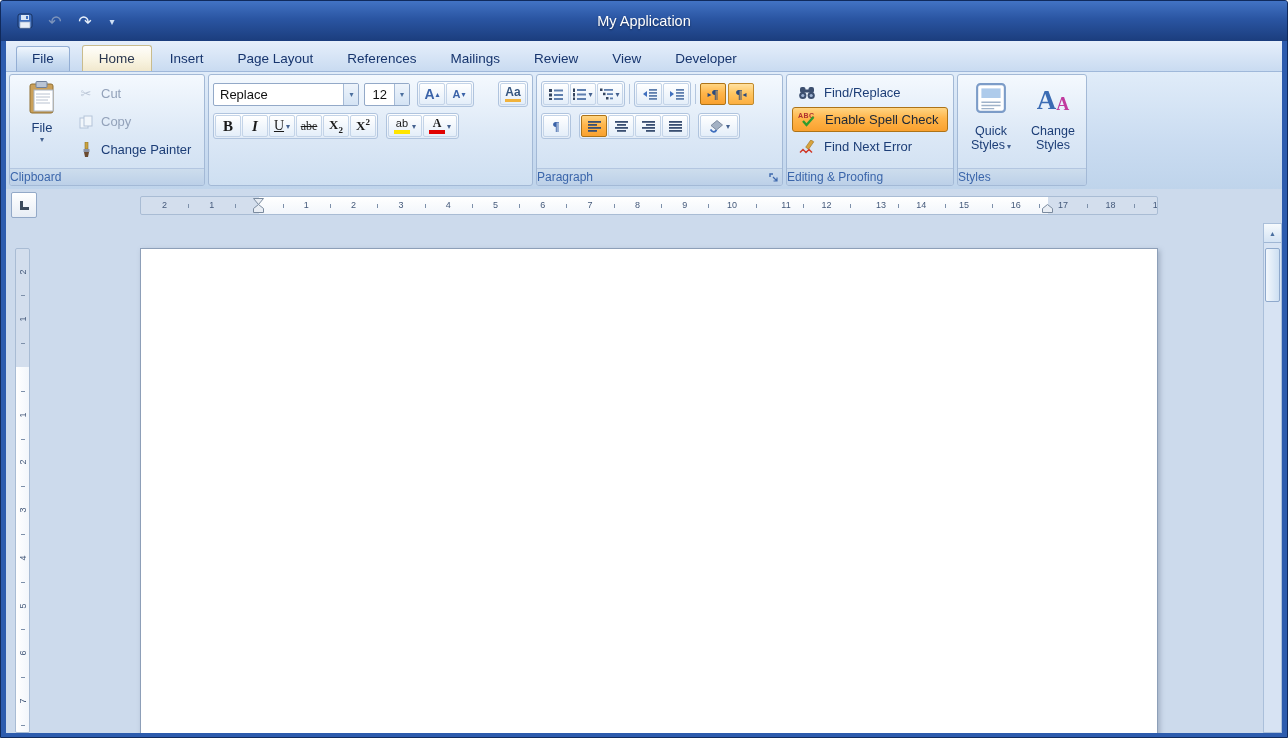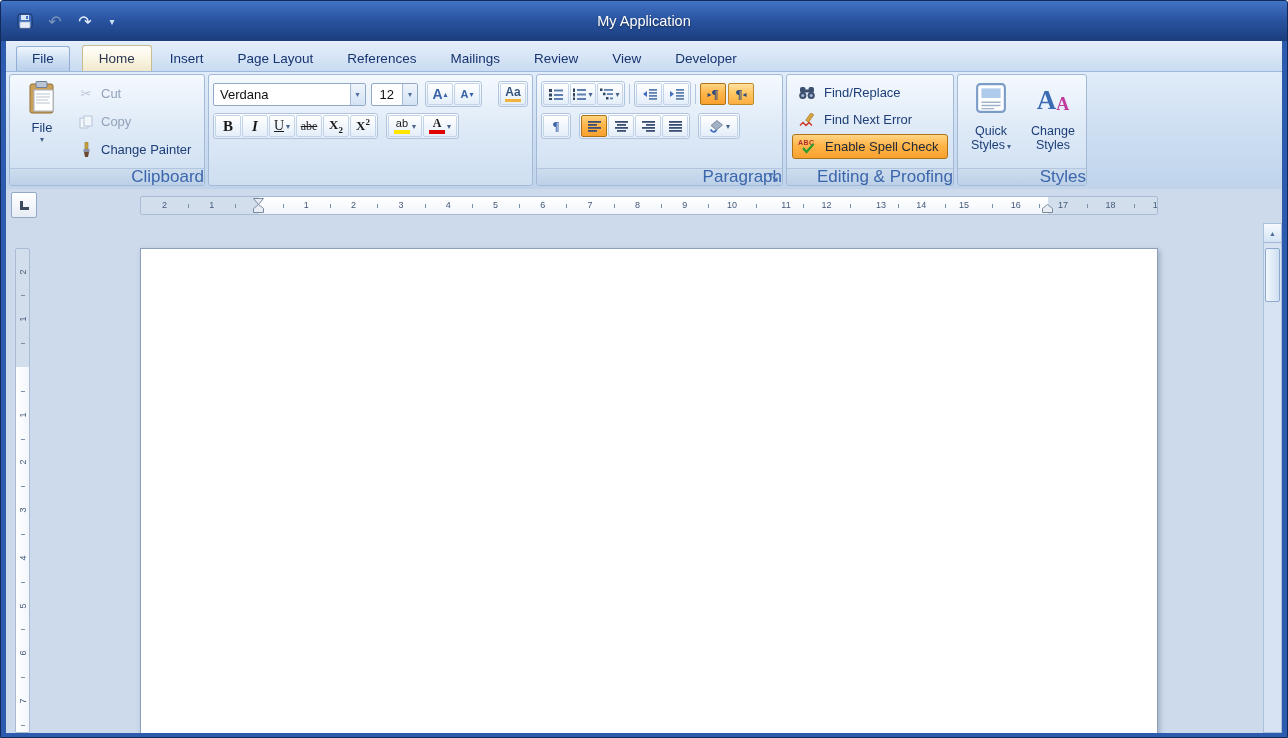--- a/index.html
+++ b/index.html
@@ -31,21 +31,21 @@
   .tab.selected { background:linear-gradient(#fffefb,#f8f3e0 60%,#f1e8cd); border:1px solid #c9bc8d;
                   border-bottom:none; color:#2b3850; }
 
   
   .ribbon { height:117px; flex:none; background:linear-gradient(#e0ecf9,#cadcf1 60%,#bfd4eb);
             padding:2px 0 3px 3px; display:flex; }
   .group { border:1px solid #a3b9d6; border-radius:3px; margin-right:3px; display:flex; flex-direction:column;
            background:linear-gradient(#f4f9fe,#dce8f6 55%,#cedff1); overflow:hidden; flex:none; }
   .gbody { flex:1; padding:3px 4px; position:relative; }
   .gfooter { height:17px; flex:none; background:linear-gradient(#cddded,#bcd0e8); border-top:1px solid #b3c6e0;
-             font-size:17px; color:#3b66ab; text-align:right; line-height:16px; position:relative; }
+             font-size:12px; color:#3b66ab; text-align:left; line-height:16px; position:relative; }
   .launcher { position:absolute; right:2px; top:2px; width:13px; height:13px;
               display:flex; align-items:center; justify-content:center; }
 
   
   .clip-body { display:flex; }
   .bigbtn { width:56px; display:flex; flex-direction:column; align-items:center; padding-top:3px; }
   .bigbtn .lbl { font-size:13px; color:#1d3e77; margin-top:5px; }
   .dd, .ddsm { font-size:8px; color:#44618f; line-height:9px; }
   .ddsm { margin-left:2px; }
   .clip-list { flex:1; display:flex; flex-direction:column; justify-content:space-between; padding:3px 0 3px 4px; }
@@ -215,38 +215,38 @@
             </div>
           </div>
         </div>
         <div class="gfooter">Clipboard</div>
       </div>
 
       <div class="group" style="width:325px">
         <div class="gbody">
           <div class="frow">
             <div class="combo" style="width:158px">
-              <span class="combo-val">Verdana</span>
+              <span class="combo-val">Replace</span>
               <span class="combo-arrow">▾</span>
             </div>
             <div class="combo" style="width:49px; margin-left:5px">
               <span class="combo-val" style="text-align:center">12</span>
               <span class="combo-arrow">▾</span>
             </div>
             <div class="strip" style="margin-left:7px">
               <div class="mini">
                 <span class="growA">A</span>
                 <span class="tinyarr">▴</span>
               </div>
               <div class="mini">
                 <span class="shrinkA">A</span>
                 <span class="tinyarr">▾</span>
               </div>
             </div>
-            <div class="strip" style="margin-left:16px">
+            <div class="strip" style="margin-left:24px">
               <div class="mini">
                 <span class="clearAa">Aa</span>
               </div>
             </div>
           </div>
           <div class="frow" style="margin-top:6px">
             <div class="strip">
               <div class="mini">
                   <span class="gB">B</span>
                 </div>
@@ -452,39 +452,39 @@
                   <rect x="7" y="3.5" width="4" height="3"></rect>
                   <circle cx="4.8" cy="9.5" r="3.6"></circle>
                     <circle cx="13.2" cy="9.5" r="3.6"></circle>
                 </g>
                 <circle cx="4.8" cy="9.5" r="1.6" fill="#9fb4d4"></circle>
                   <circle cx="13.2" cy="9.5" r="1.6" fill="#9fb4d4"></circle>
               </svg>
             </span>
             <span>Find/Replace</span>
           </div>
+          <div class="ebtn on-strong">
+            <span class="icon18">
+              <span class="abc-icon">
+                <span class="abc-txt">ABC</span>
+                <svg class="abc-check" width="13" height="11" viewBox="0 0 13 11">
+                  <path d="M1 5 L4.5 9 L11.5 1" stroke="#2f9c2f" stroke-width="2.4" fill="none"></path>
+                </svg>
+              </span>
+            </span>
+            <span>Enable Spell Check</span>
+          </div>
           <div class="ebtn">
             <span class="icon18">
               <svg width="16" height="14" viewBox="0 0 16 14">
                 <rect x="9" y="0" width="3.5" height="9" transform="rotate(35 10.7 4.5)" fill="#d9a43e" stroke="#9c7426" stroke-width="0.6"></rect>
                 <path d="M1 12.5 L4 9.5 L7 12.5 L10 9.5 L13 12.5" stroke="#d03a2a" stroke-width="1.5" fill="none"></path>
               </svg>
             </span>
             <span>Find Next Error</span>
-          </div>
-          <div class="ebtn on-strong">
-            <span class="icon18">
-              <span class="abc-icon">
-                <span class="abc-txt">ABC</span>
-                <svg class="abc-check" width="13" height="11" viewBox="0 0 13 11">
-                  <path d="M1 5 L4.5 9 L11.5 1" stroke="#2f9c2f" stroke-width="2.4" fill="none"></path>
-                </svg>
-              </span>
-            </span>
-            <span>Enable Spell Check</span>
           </div>
         </div>
         <div class="gfooter">Editing &amp; Proofing</div>
       </div>
 
       <div class="group" style="width:130px">
         <div class="gbody styles-body">
           <div class="stylebtn">
             <svg width="32" height="32" viewBox="0 0 30 30">
               <rect x="2" y="2" width="26" height="26" rx="3" fill="#ffffff" stroke="#7c9cc8" stroke-width="2"></rect>

